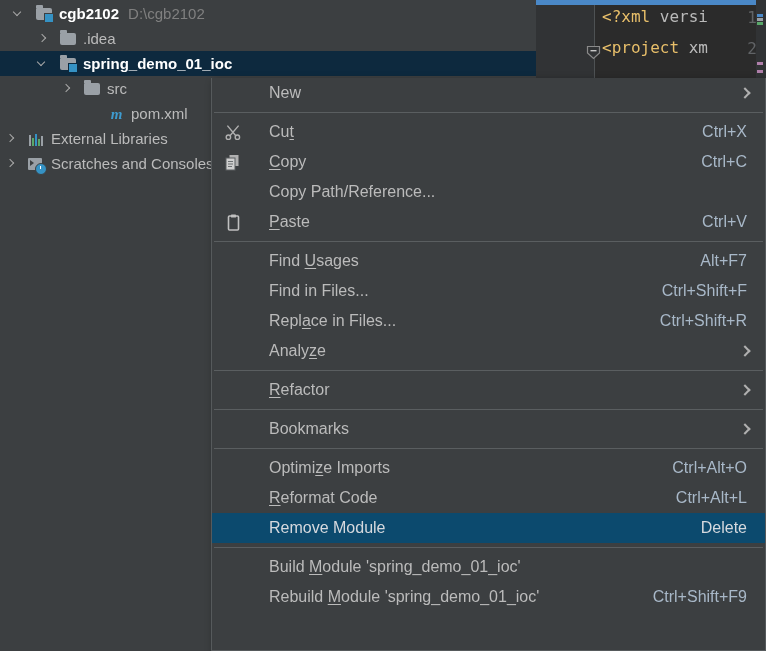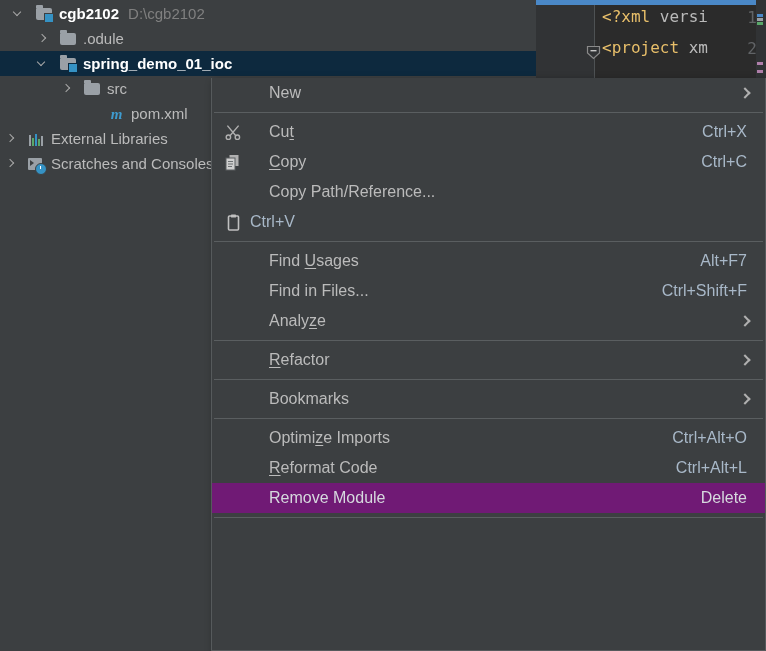--- a/index.html
+++ b/index.html
@@ -258,21 +258,21 @@
     position: relative;
     height: 30px;
     display: flex;
     align-items: center;
     color: #bbbbbb;
     font-size: 16px;
     white-space: nowrap;
     cursor: default;
   }
   .menu-item.highlighted {
-    background: #701a75;
+    background: #0c4a6e;
     color: #d6d9de;
   }
   .menu-item.highlighted .mi-shortcut { color: #d6d9de; text-align: right; }
 
   .mi-icon {
     flex: 0 0 29px;
     width: 29px;
     height: 30px;
     position: relative;
     margin-left: 9px;
@@ -333,21 +333,21 @@
         <span class="tree-label bold">cgb2102</span>
         <span class="tree-path">D:\cgb2102</span>
       </div>
       <div class="tree-row" style="top: 26px;">
         <span style="flex: 0 0 36px;"></span>
         <span class="twisty "></span>
         <span style="flex: 0 0 10px;"></span>
         <span class="tree-icon">
           <span class="ic-folder"></span>
         </span>
-        <span class="tree-label">.odule</span>
+        <span class="tree-label">.idea</span>
       </div>
       <div class="tree-row selected" style="top: 51px;">
         <span style="flex: 0 0 36px;"></span>
         <span class="twisty open"></span>
         <span style="flex: 0 0 10px;"></span>
         <span class="tree-icon">
           <span class="ic-folder"></span>
           <span class="ic-badge"></span>
         </span>
         <span class="tree-label bold">spring_demo_01_ioc</span>
@@ -471,35 +471,41 @@
         <span class="mi-icon"></span>
         <span class="mi-label">Copy Path/Reference...</span>
       </div>
       <div class="menu-item">
         <span class="mi-icon">
           <svg width="17" height="17" viewBox="0 0 17 17">
             <rect x="3.5" y="2" width="10" height="14" rx="1" fill="none" stroke="#c0c0c0" stroke-width="1.6"></rect>
             <rect x="6" y="0.6" width="5" height="3" rx="0.6" fill="#c0c0c0"></rect>
           </svg>
         </span>
+        <span class="mi-label"><u>P</u>aste</span>
         <span class="mi-shortcut">Ctrl+V</span>
       </div>
       <div class="menu-sep"></div>
       <div class="menu-item">
         <span class="mi-icon"></span>
         <span class="mi-label">Find <u>U</u>sages</span>
         <span class="mi-shortcut">Alt+F7</span>
       </div>
       <div class="menu-item">
         <span class="mi-icon"></span>
         <span class="mi-label">Find in Files...</span>
         <span class="mi-shortcut">Ctrl+Shift+F</span>
       </div>
       <div class="menu-item">
         <span class="mi-icon"></span>
+        <span class="mi-label">Repl<u>a</u>ce in Files...</span>
+        <span class="mi-shortcut">Ctrl+Shift+R</span>
+      </div>
+      <div class="menu-item">
+        <span class="mi-icon"></span>
         <span class="mi-label">Analy<u>z</u>e</span>
         <span class="mi-arrow"></span>
       </div>
       <div class="menu-sep"></div>
       <div class="menu-item">
         <span class="mi-icon"></span>
         <span class="mi-label"><u>R</u>efactor</span>
         <span class="mi-arrow"></span>
       </div>
       <div class="menu-sep"></div>
@@ -520,16 +526,22 @@
         <span class="mi-shortcut">Ctrl+Alt+L</span>
       </div>
       <div class="menu-item highlighted">
         <span class="mi-icon"></span>
         <span class="mi-label">Remove Module</span>
         <span class="mi-shortcut">Delete</span>
       </div>
       <div class="menu-sep"></div>
       <div class="menu-item">
         <span class="mi-icon"></span>
+        <span class="mi-label">Build <u>M</u>odule 'spring_demo_01_ioc'</span>
+      </div>
+      <div class="menu-item">
+        <span class="mi-icon"></span>
+        <span class="mi-label">Rebuild <u>M</u>odule 'spring_demo_01_ioc'</span>
+        <span class="mi-shortcut">Ctrl+Shift+F9</span>
       </div>
     </div>
 
 </div>
 
 </body></html>

